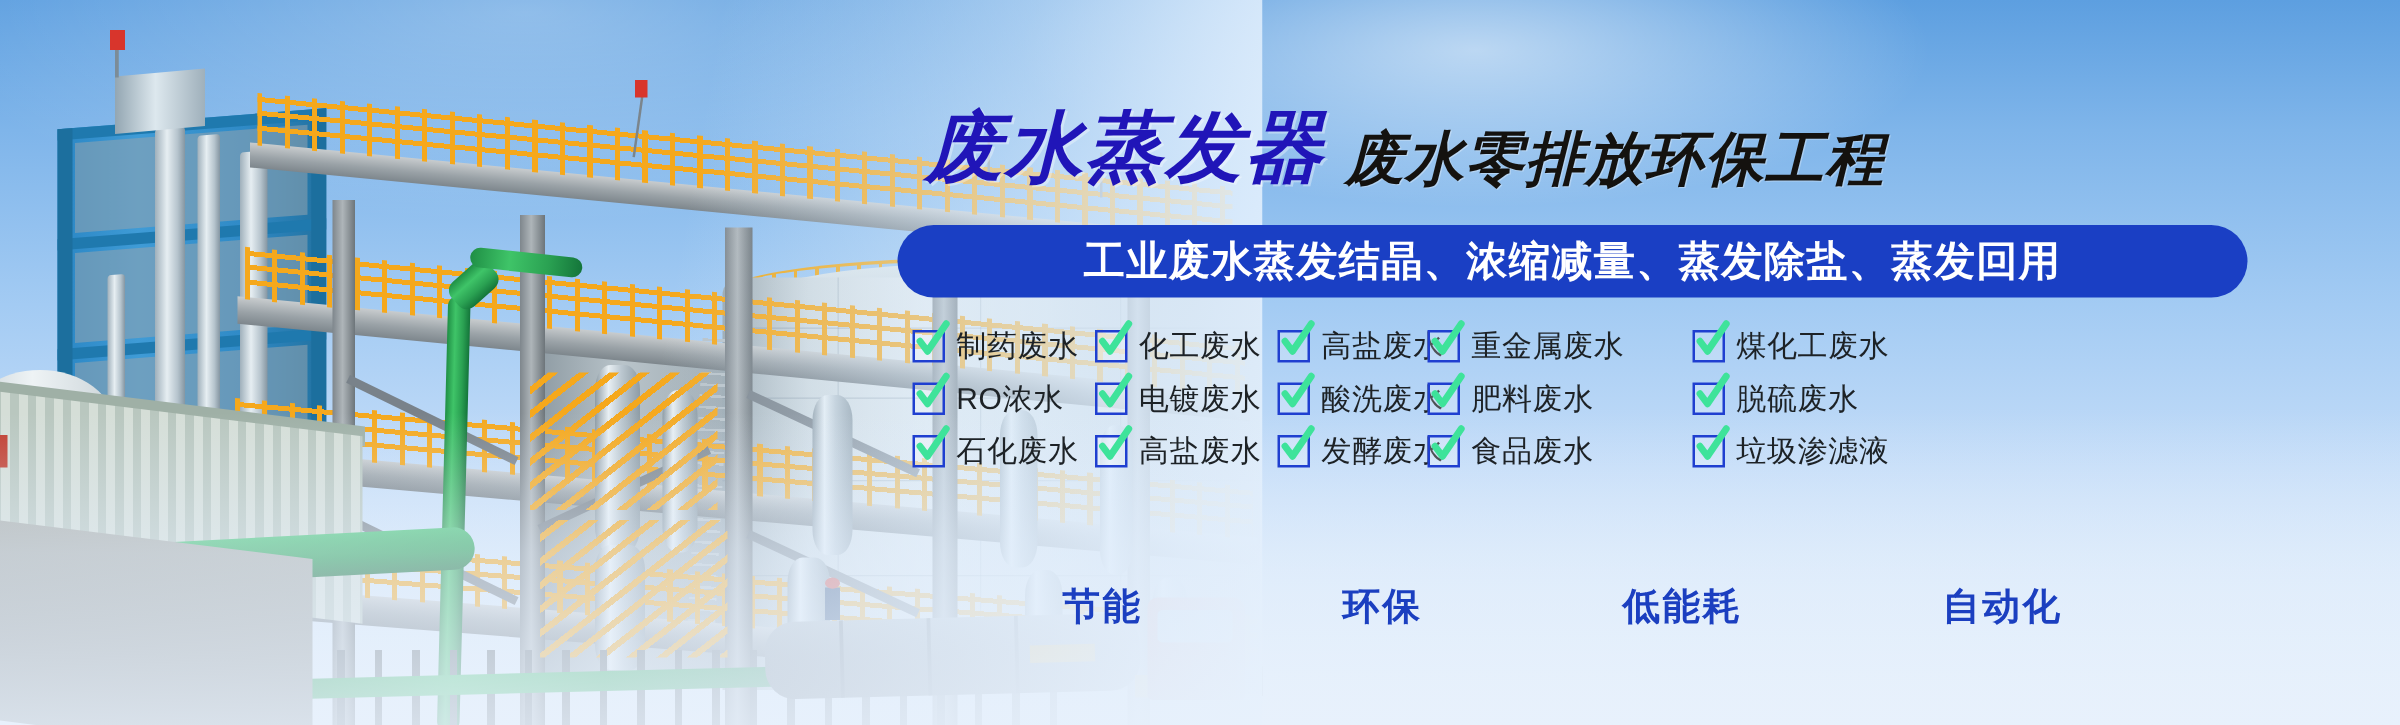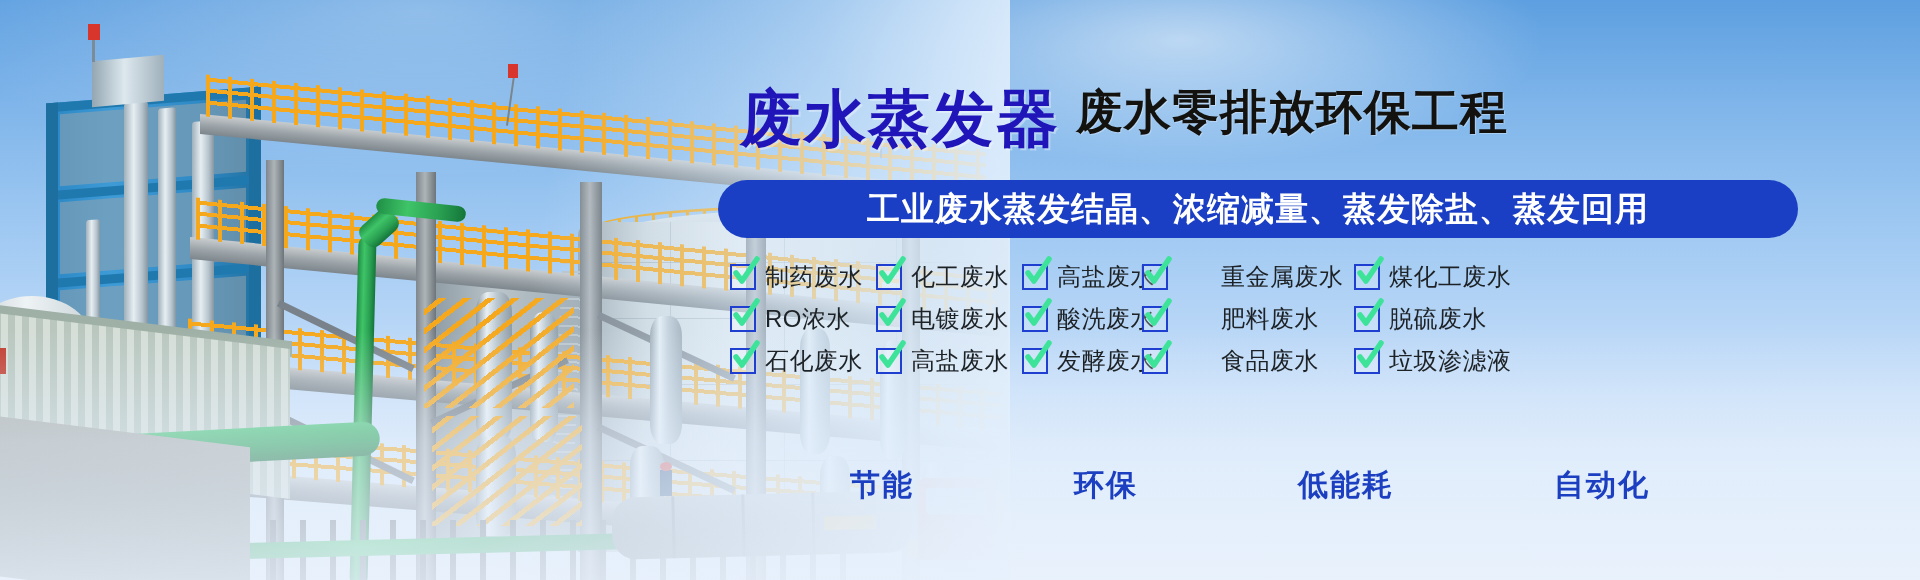--- a/index.html
+++ b/index.html
@@ -88,37 +88,37 @@
     background:linear-gradient(180deg,#e0564a,#c0392b 55%,#8f2a20);}
   .truck-win{position:absolute;left:8px;top:10px;width:60px;height:26px;border-radius:4px;background:#9fb6c6;}
   .truck-step{left:908px;top:540px;width:46px;height:18px;background:#e0a21a;}
   .worker{left:660px;top:470px;width:12px;height:26px;background:#1b3a6b;}
   .worker-h{position:absolute;left:0;top:-8px;width:12px;height:9px;border-radius:50%;background:#d8352c;}
 
   
   .content{position:absolute;left:700px;top:0;width:1220px;height:580px;}
 
   .headline{position:absolute;left:40px;top:88px;width:1160px;
-    white-space:nowrap;line-height:1;display:flex;align-items:flex-start;}
+    white-space:nowrap;line-height:1;display:flex;align-items:flex-end;font-style:italic;}
   .h-main{font-size:62px;font-weight:bold;color:#2015b8;
     letter-spacing:2px;text-shadow:2px 2px 0 rgba(255,255,255,.35);}
   .h-sub{font-size:47px;font-weight:bold;color:#14120f;margin-left:16px;
     letter-spacing:1px;text-shadow:1px 1px 0 rgba(255,255,255,.3);}
 
   .pill{position:absolute;left:18px;top:180px;width:1080px;height:58px;
     background:#1a3fc4;border-radius:30px;display:flex;align-items:center;justify-content:center;}
   .pill-text{color:#fff;font-size:33px;font-weight:bold;letter-spacing:1px;white-space:nowrap;}
 
   .checklist{position:absolute;left:30px;top:256px;width:1160px;}
   .crow{display:flex;align-items:center;height:42px;}
   .cell{display:flex;align-items:center;white-space:nowrap;}
   .cell-w1{width:146px;}
   .cell-w2{width:146px;}
   .cell-w3{width:120px;}
-  .cell-w4{width:168px;gap:44px;}
+  .cell-w4{width:168px;}
   .cell-w5{width:160px;margin-left:44px;}
   .cbox{position:relative;width:22px;height:22px;flex:0 0 22px;
     border:2px solid #1f3fd0;background:rgba(255,255,255,.22);margin-right:9px;}
   .cbox svg{position:absolute;left:-1px;top:-9px;width:28px;height:30px;overflow:visible;}
   .clabel{font-size:24px;color:#1d2226;letter-spacing:.5px;}
 
   .keywords{position:absolute;left:150px;top:465px;width:800px;
     display:flex;justify-content:space-between;gap:32px;}
   .kw{font-size:30px;font-weight:bold;color:#1b3fc0;letter-spacing:2px;}
 </style>

